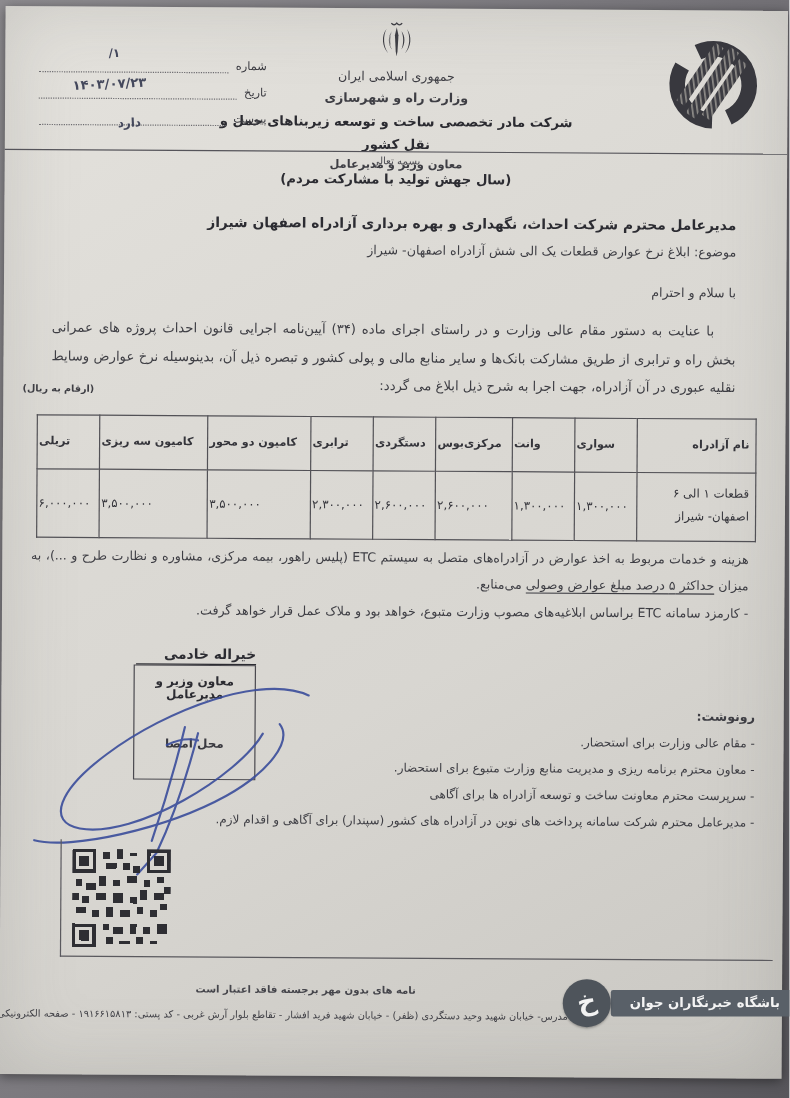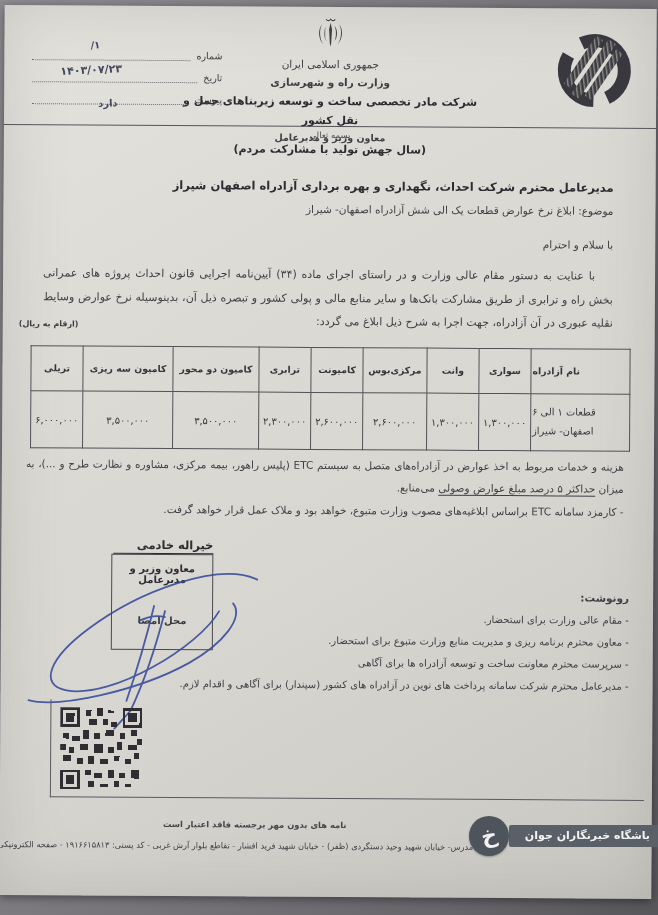--- a/index.html
+++ b/index.html
@@ -35,24 +35,24 @@
   .besmele{top:123px;left:0;right:0;font-size:8.5px;color:#4a4a50;}
   .slogan{top:136px;left:0;right:0;font-size:11px;}
   .recipient{top:172px;right:42px;left:30px;font-size:11.5px;}
   .subject{top:196px;right:42px;left:30px;font-size:10.5px;}
   .salut{top:230px;right:42px;font-size:10.5px;margin-left:35px;}
   .bodytxt{top:256px;right:42px;left:40px;font-size:11px;line-height:2.15;text-align:justify;text-indent:18px;}
   .riyal{top:314px;left:16px;font-size:8px;font-weight:bold;}
   
   .toll{top:340px;left:28px;width:600px;border-collapse:collapse;position:absolute;
     font-size:9.5px;color:#35353b;}
-  .toll th,.toll td{border:1.2px solid #525156;text-align:center;vertical-align:middle;padding:2px 1px;}
+  .toll th,.toll td{border:1.2px solid #525156;text-align:left;vertical-align:middle;padding:2px 1px;}
   .toll th{height:40px;font-weight:bold;font-size:9.3px;line-height:1.5;}
   .toll td{height:52px;font-size:9.8px;}
-  .toll .namecol{width:92px;text-align:left;padding-right:5px;line-height:1.9;}
+  .toll .namecol{width:92px;text-align:right;padding-right:5px;line-height:1.9;}
   
   .notes{top:448px;right:30px;left:24px;font-size:10.5px;line-height:2.05;text-align:justify;}
   .notes .u{text-decoration:underline;text-underline-offset:3px;}
   .note2{margin-top:2px;}
   
   .sig-name{top:532px;left:112px;width:100px;text-align:right;font-size:11.5px;border-bottom:1.5px solid #2c2c32;padding-bottom:1px;}
   .sig-box{top:548px;left:110px;width:100px;height:94px;border:1.2px solid #4a494f;}
   .sig-title{margin-top:8px;text-align:center;font-size:10px;font-weight:bold;color:#2c2c32;}
   .sig-place{margin-top:30px;text-align:center;font-size:10px;font-weight:bold;color:#3a3a40;}
   .sig-ink{top:545px;left:18px;pointer-events:none;}
@@ -144,21 +144,21 @@
     <div class="abs bodytxt">با عنایت به دستور مقام عالی وزارت و در راستای اجرای ماده (۳۴) آیین‌نامه اجرایی قانون احداث پروژه های عمرانی بخش راه و ترابری از طریق مشارکت بانک‌ها و سایر منابع مالی و پولی کشور و تبصره ذیل آن، بدینوسیله نرخ عوارض وسایط نقلیه عبوری در آن آزادراه، جهت اجرا به شرح ذیل ابلاغ می گردد:</div>
     <div class="abs riyal">(ارقام به ریال)</div>
 
     <table class="toll">
       <tbody>
           <tr>
         <th class="namecol">نام آزادراه</th>
         <th>سواری</th>
         <th>وانت</th>
         <th>مرکزی‌بوس</th>
-        <th>کامیونت</th>
+        <th>دستگردی</th>
         <th>ترابری</th>
         <th>کامیون دو محور</th>
         <th>کامیون سه ریزی</th>
         <th>تریلی</th>
       </tr>
       <tr>
         <td class="namecol">قطعات ۱ الی ۶ اصفهان- شیراز</td>
         <td>۱,۳۰۰,۰۰۰</td>
         <td>۱,۳۰۰,۰۰۰</td>
         <td>۲,۶۰۰,۰۰۰</td>

